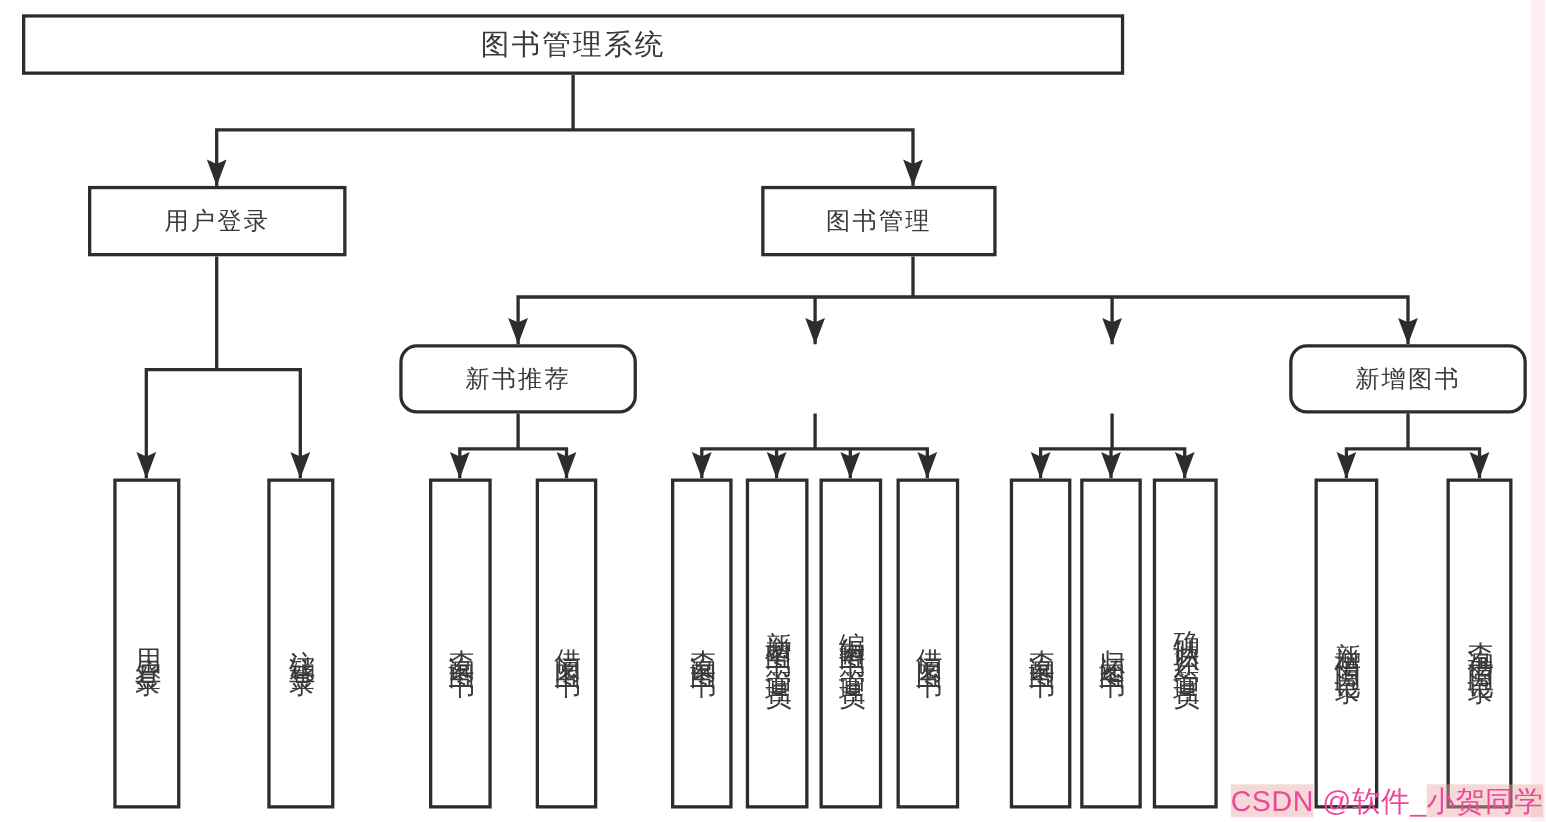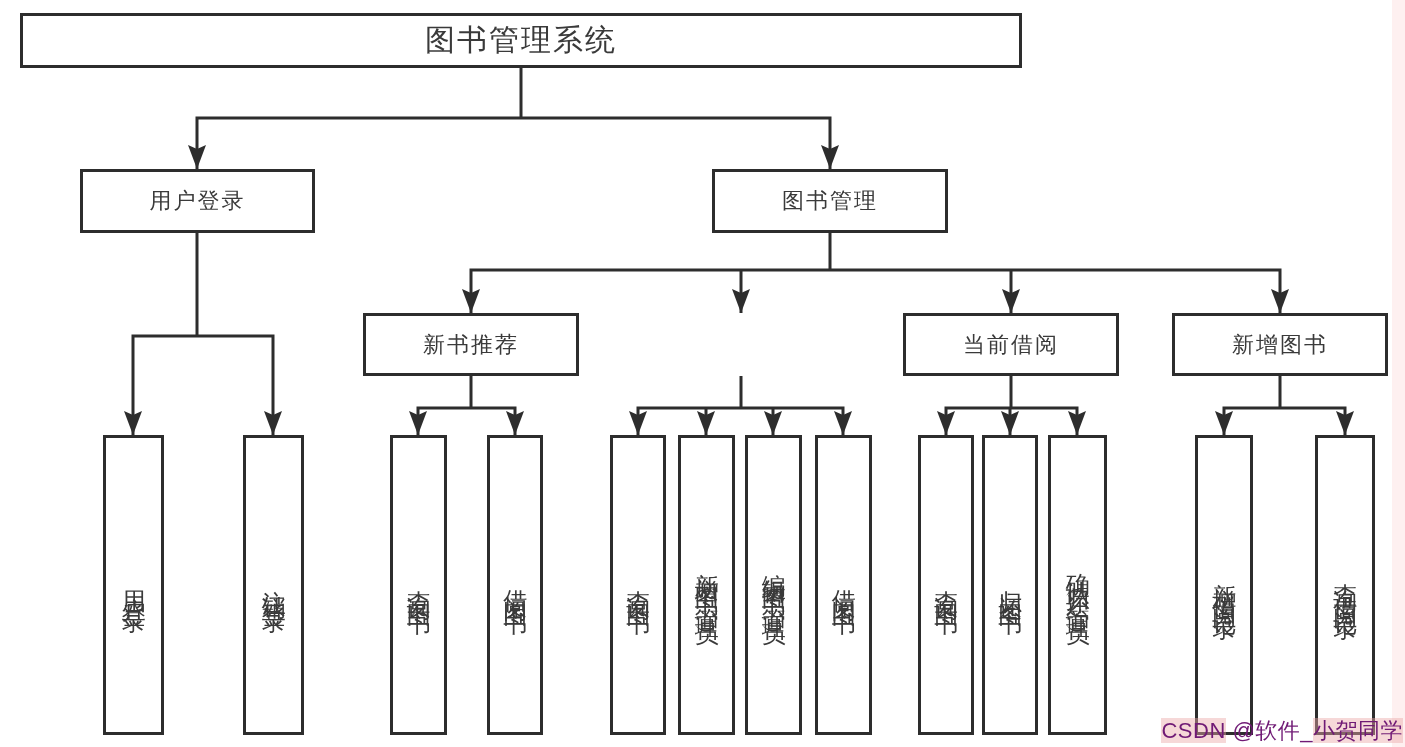--- a/index.html
+++ b/index.html
@@ -16,38 +16,38 @@
     box-sizing:border-box;
     background:#ffffff;
     border:3px solid #2d2d2d;
     display:flex;
     align-items:center;
     justify-content:center;
     color:#3a3a3a;
     z-index:2;
   }
   .hbox{font-size:22px;letter-spacing:2px;}
-  .root{left:20px;top:13px;width:1002px;height:55px;font-size:30px;}
+  .root{left:20px;top:13px;width:1002px;height:55px;font-size:26px;}
   .branch{top:169px;height:64px;}
-  .module{top:313px;height:63px;width:216px;}
+  .module{top:313px;height:63px;width:216px;border-radius:16px;}
   .leaf{top:435px;height:300px;}
   .leaf .vtext{
     writing-mode:vertical-rl;
     text-orientation:mixed;
     font-size:24px;
     letter-spacing:7px;
     line-height:1.1;
     color:#3a3a3a;
     white-space:nowrap;
   }
   .watermark{
     position:absolute;
     right:2px;bottom:1px;
-    font-size:22px;
-    color:#701a75;
+    font-size:26px;
+    color:#ec4899;
     letter-spacing:0.5px;
     z-index:3;
     white-space:nowrap;
   }
   .wm-hl{background:rgba(236,169,169,0.45);}
   .edge-tint{
     position:absolute;right:0;top:0;width:13px;height:747px;
     background:rgba(250,195,195,0.25);
     z-index:0;
   }
@@ -96,24 +96,23 @@
       <polygon points="1010,435 1001,411 1010,415 1019,411"></polygon>
       <polygon points="1077,435 1068,411 1077,415 1086,411"></polygon>
       <polygon points="1224,435 1215,411 1224,415 1233,411"></polygon>
       <polygon points="1345,435 1336,411 1345,415 1354,411"></polygon>
     </g>
   </svg>
 
   <div class="node hbox root">图书管理系统</div>
 
   <div class="node hbox branch" style="left:80px;width:235px;">用户登录</div>
-  <div class="node hbox branch" style="left:712px;width:236px;">图书管理</div>
+  <div class="node hbox branch" style="left:692px;width:214px;">图书管理</div>
 
   <div class="node hbox module" style="left:363px;">新书推荐</div>
-  <div class="node hbox module" style="left:903px;">当前借阅</div>
   <div class="node hbox module" style="left:1172px;">新增图书</div>
 
   <div class="node leaf" style="left:103px;width:61px;">
       <span class="vtext">用户登录</span>
     </div>
   <div class="node leaf" style="left:243px;width:61px;">
       <span class="vtext">注销登录</span>
     </div>
 
   <div class="node leaf" style="left:390px;width:57px;">

